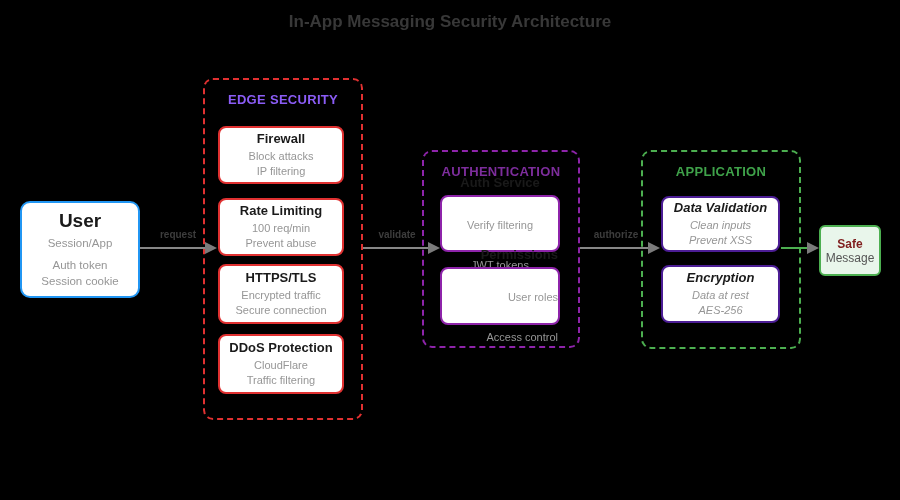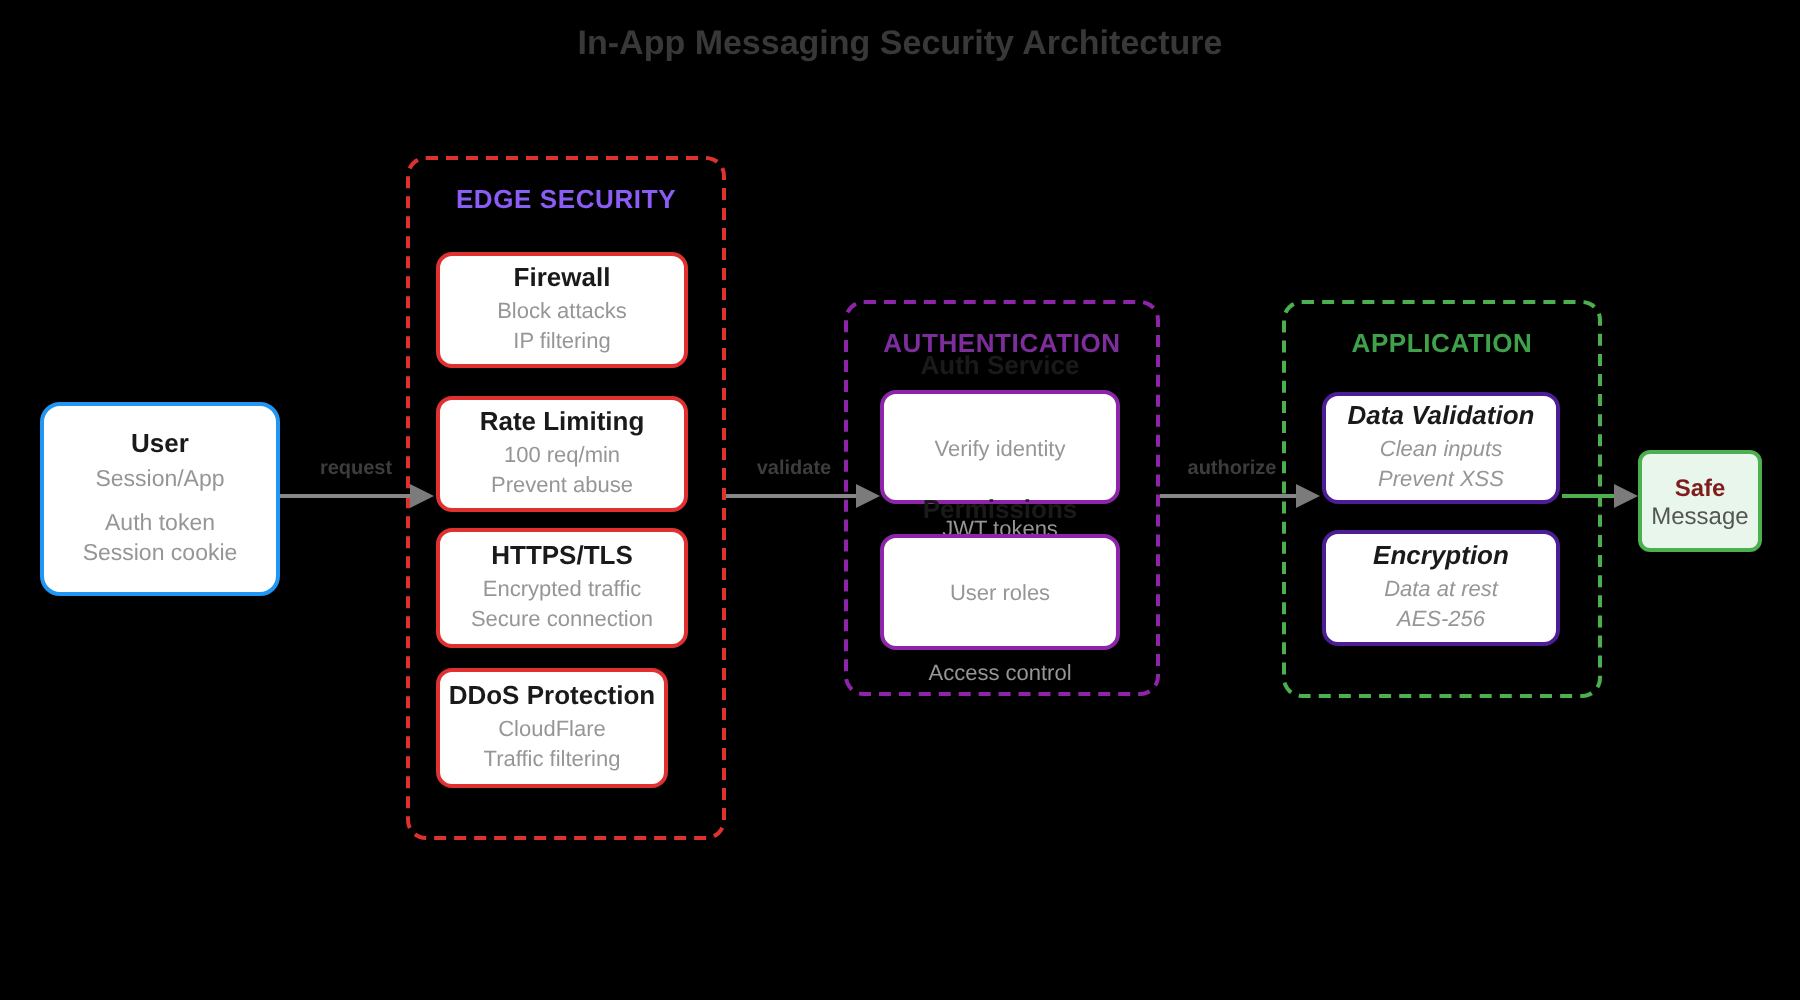--- a/index.html
+++ b/index.html
@@ -67,21 +67,21 @@
     font-weight: bold;
     color: #1a1a1a;
     margin-bottom: 3px;
   }
   .node-line {
     font-size: 11px;
     color: #969696;
     line-height: 1.32;
   }
   
-  .user-node .node-title { font-size: 13px; margin-bottom: 4px; }
+  .user-node .node-title { font-size: 19px; margin-bottom: 4px; }
   .user-node .node-line  { font-size: 11.5px; }
   .user-gap { height: 7px; }
   
   .safe-node {
     position: absolute;
     background: #e9f6eb;
     border: 2px solid #4caf50;
     border-radius: 6px;
     box-sizing: border-box;
     display: flex;
@@ -145,37 +145,37 @@
     <div class="node-line">100 req/min</div>
     <div class="node-line">Prevent abuse</div>
   </div>
 
   <div class="node node-red" style="left:218px; top:264px; width:126px; height:60px;">
     <div class="node-title">HTTPS/TLS</div>
     <div class="node-line">Encrypted traffic</div>
     <div class="node-line">Secure connection</div>
   </div>
 
-  <div class="node node-red" style="left:218px; top:334px; width:116px; height:60px;">
+  <div class="node node-red" style="left:218px; top:334px; width:126px; height:60px;">
     <div class="node-title">DDoS Protection</div>
     <div class="node-line">CloudFlare</div>
     <div class="node-line">Traffic filtering</div>
   </div>
 
   <div class="cluster cluster-purple" style="left:422px; top:150px; width:158px; height:198px;">
     <div class="cluster-heading heading-purple">AUTHENTICATION</div>
   </div>
 
   <div class="node node-purple" style="left:440px; top:195px; width:120px; height:57px;">
     <div class="node-title">Auth Service</div>
-    <div class="node-line">Verify identity</div>
+    <div class="node-line">Verify filtering</div>
     <div class="node-line">JWT tokens</div>
   </div>
 
-  <div class="node node-purple" style="left:440px; top:267px; width:120px; height:58px;">
+  <div class="node node-purple" style="left:440px; top:267px; width:120px; height:58px;align-items:flex-end;">
     <div class="node-title">Permissions</div>
     <div class="node-line">User roles</div>
     <div class="node-line">Access control</div>
   </div>
 
   <div class="cluster cluster-green" style="left:641px; top:150px; width:160px; height:199px;">
     <div class="cluster-heading heading-green">APPLICATION</div>
   </div>
 
   <div class="node node-green" style="left:661px; top:196px; width:119px; height:56px;">

